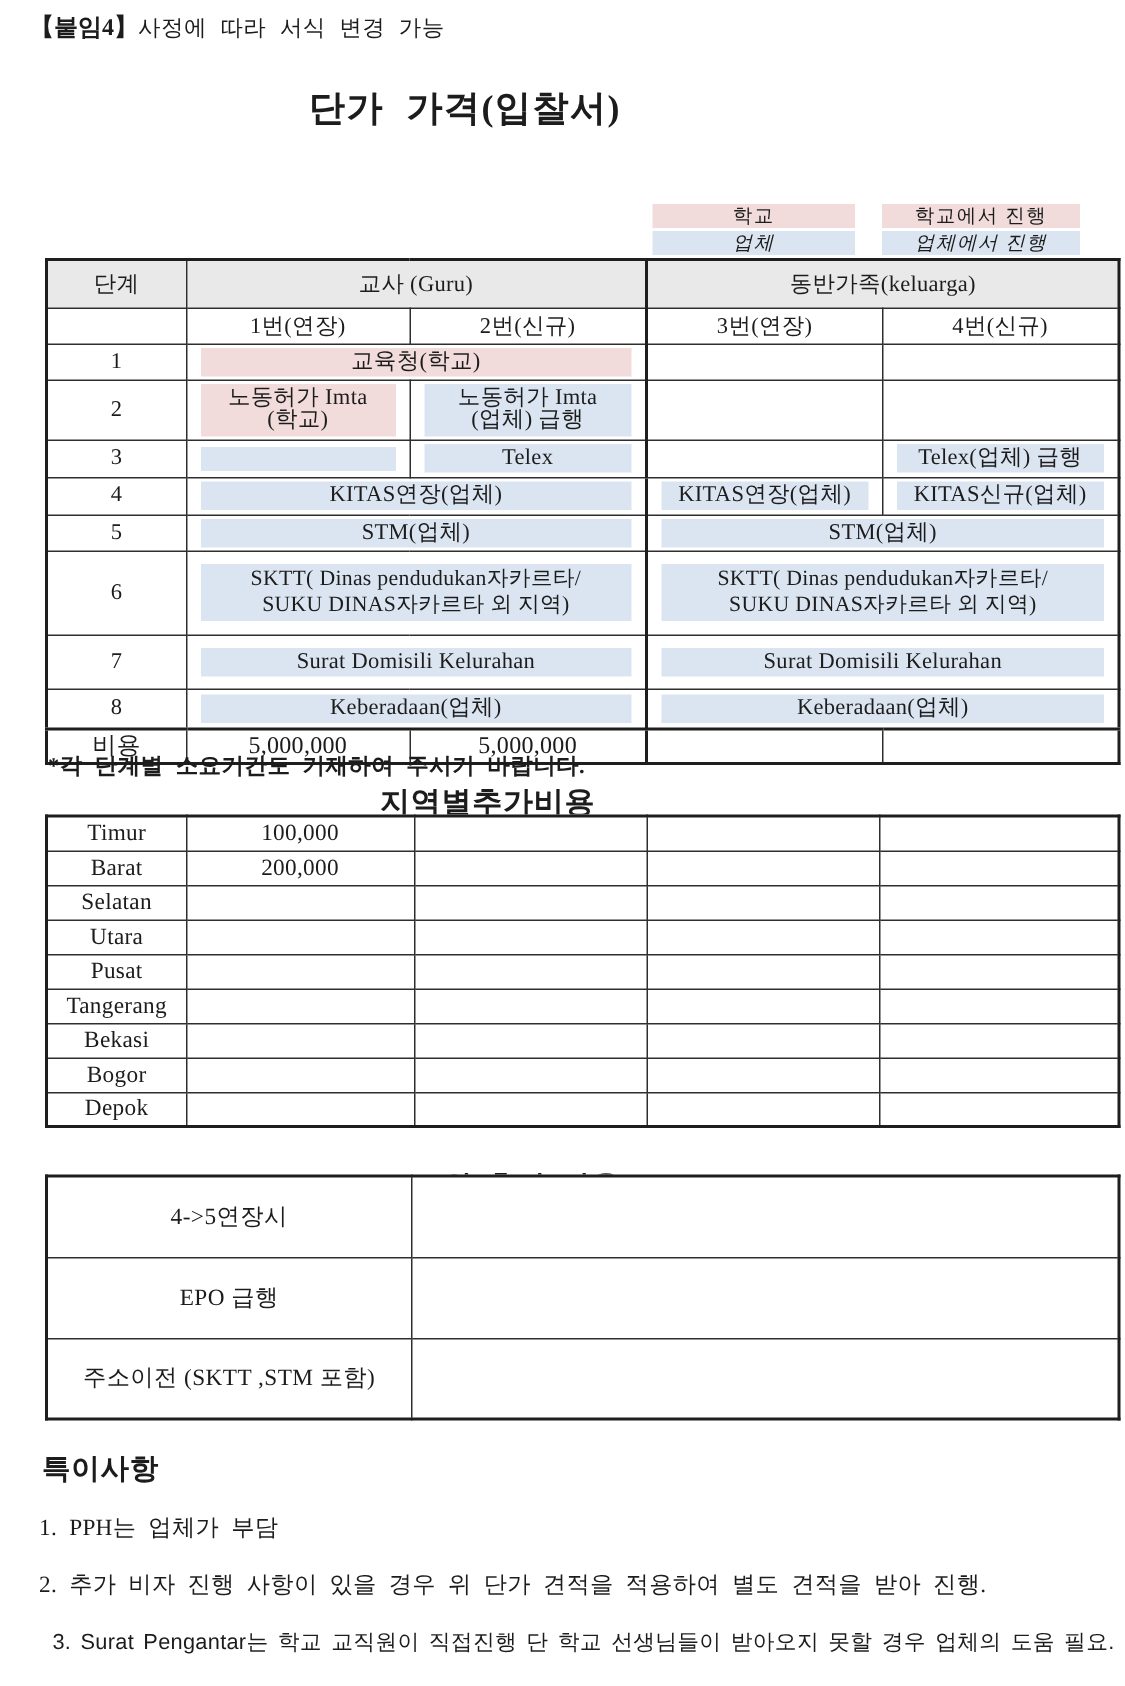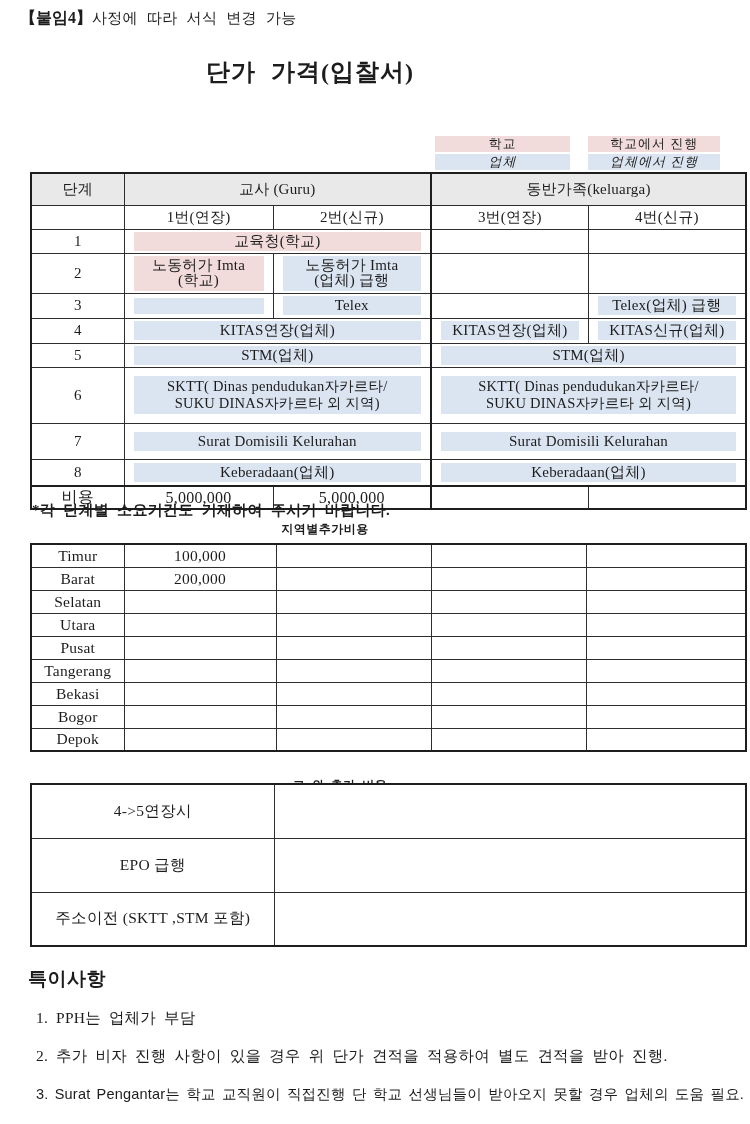--- a/index.html
+++ b/index.html
@@ -35,33 +35,33 @@
   .pink { background:var(--school-pink,#f2dcdb); }
   .blue { background:var(--vendor-blue,#dbe5f1); }
   .box .ln { display:block; line-height:15.5px; }
   .box-empty { height:16px; }
   .box-mid { margin:6px 9px; }
   .box-sm { margin:4px 9px; }
   .box-two { padding:2px 0; }
   .r6-box .ln { line-height:17px; font-size:14.5px; }
 
   .footnote { left:32px; top:501px; font-size:15px; font-weight:bold; letter-spacing:.3px; word-spacing:4px; }
-  .tbl-title { text-align:center; font-size:12px; font-weight:bold; letter-spacing:.5px; word-spacing:3px; }
+  .tbl-title { text-align:center; font-size:20px; font-weight:bold; letter-spacing:.5px; word-spacing:3px; }
   .region-title { left:30px; top:521px; width:590px; }
   .extra-title { left:30px; top:764px; width:620px;margin-top:13px; }
 
   .region-table { left:30px; top:543px; width:715px; }
   .region-table td { font-size:15.5px; }
 
   .extra-table { left:30px; top:783px; width:715px; }
   .extra-table td { font-size:15.5px; letter-spacing:.3px; }
 
   .notes-heading { left:28px; top:966px; font-size:19px; font-weight:bold;
      font-family:"Liberation Sans","DejaVu Sans",sans-serif; letter-spacing:.5px; }
-  .note-item { left:36px; font-size:15.5px; letter-spacing:.2px; word-spacing:4px; }
+  .note-item { left:26px; font-size:15.5px; letter-spacing:.2px; word-spacing:4px;text-align:center; }
   .note-item.sans { font-family:"Liberation Sans","DejaVu Sans",sans-serif; font-size:14.5px; word-spacing:2px; width:726px; }
 </style>
 </head>
 <body>
 
 <div class="abs top-note"><b>【붙임4】</b><span>사정에 따라 서식 변경 가능</span></div>
 
 <div class="abs doc-title">단가 가격(입찰서)</div>
 
 <div class="abs lg-box lg-pink" style="left:435px; top:136px; width:135px;">학교</div>

